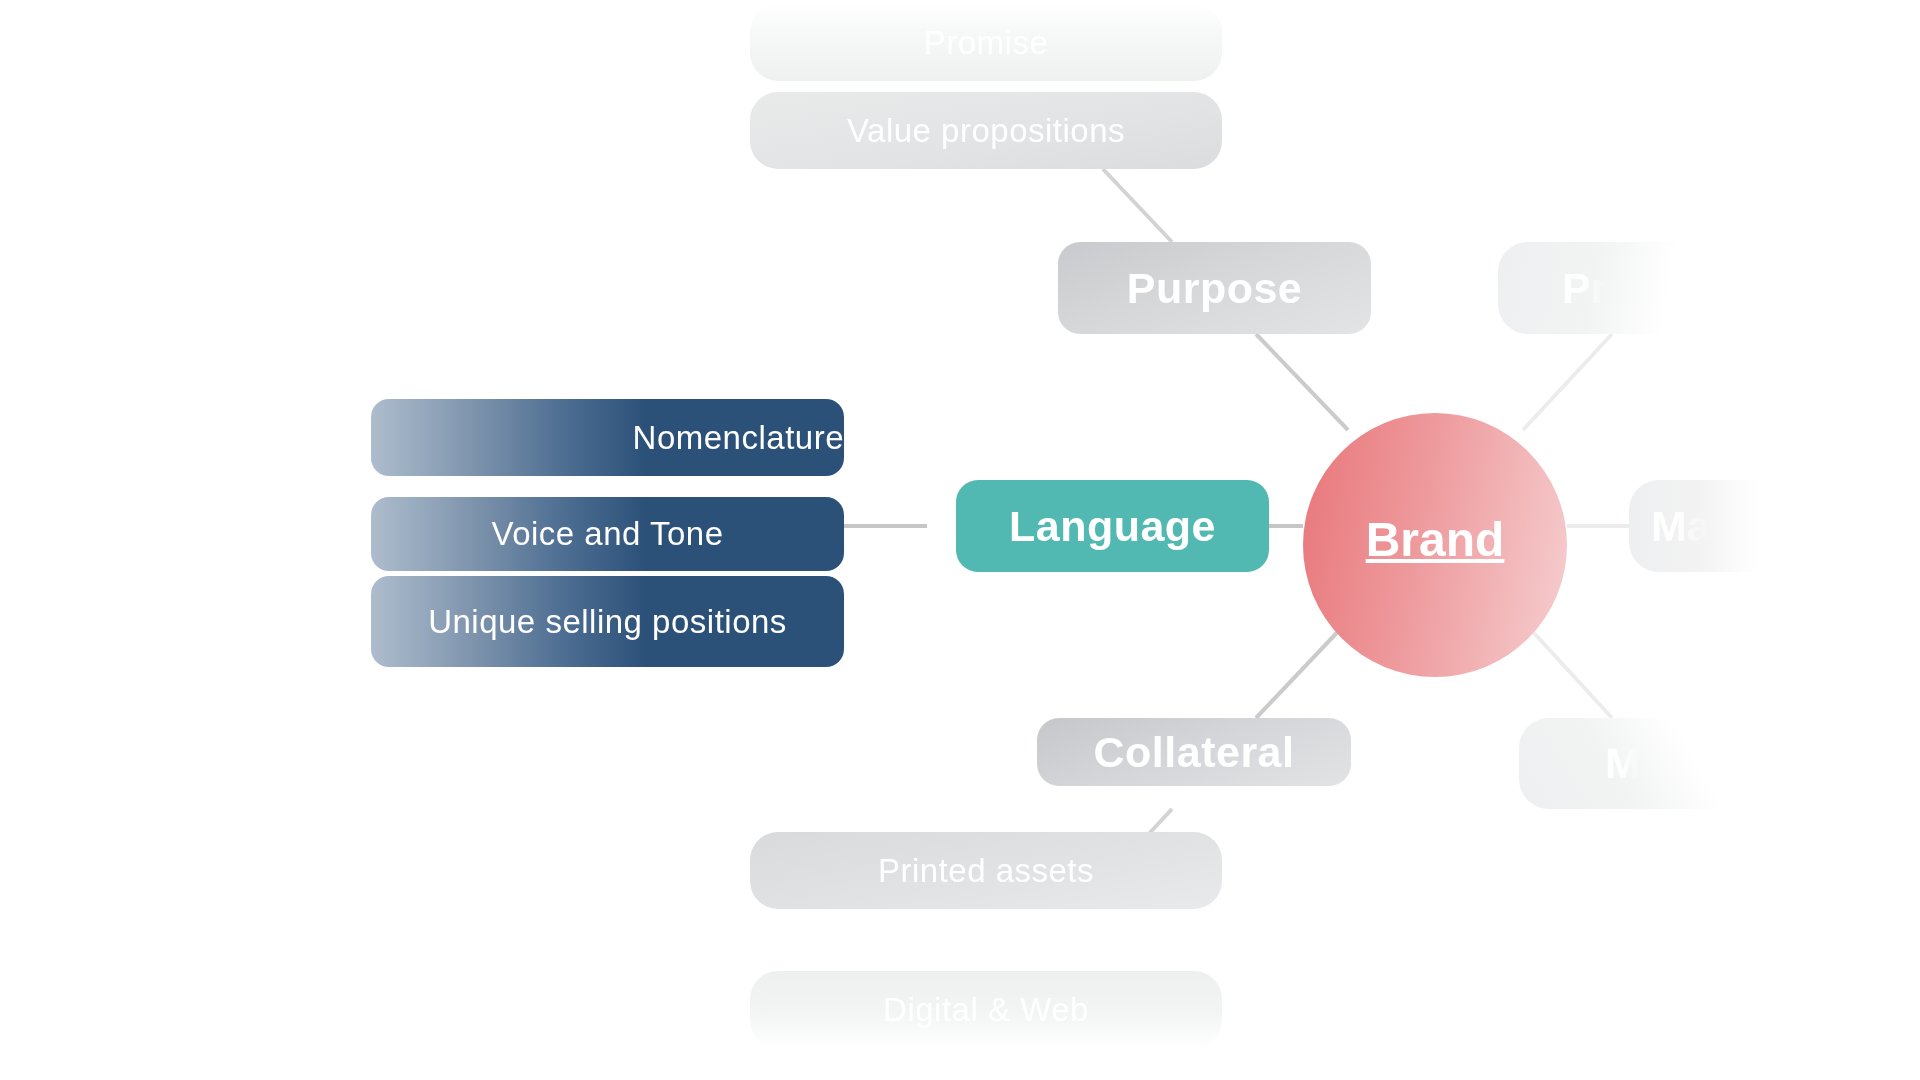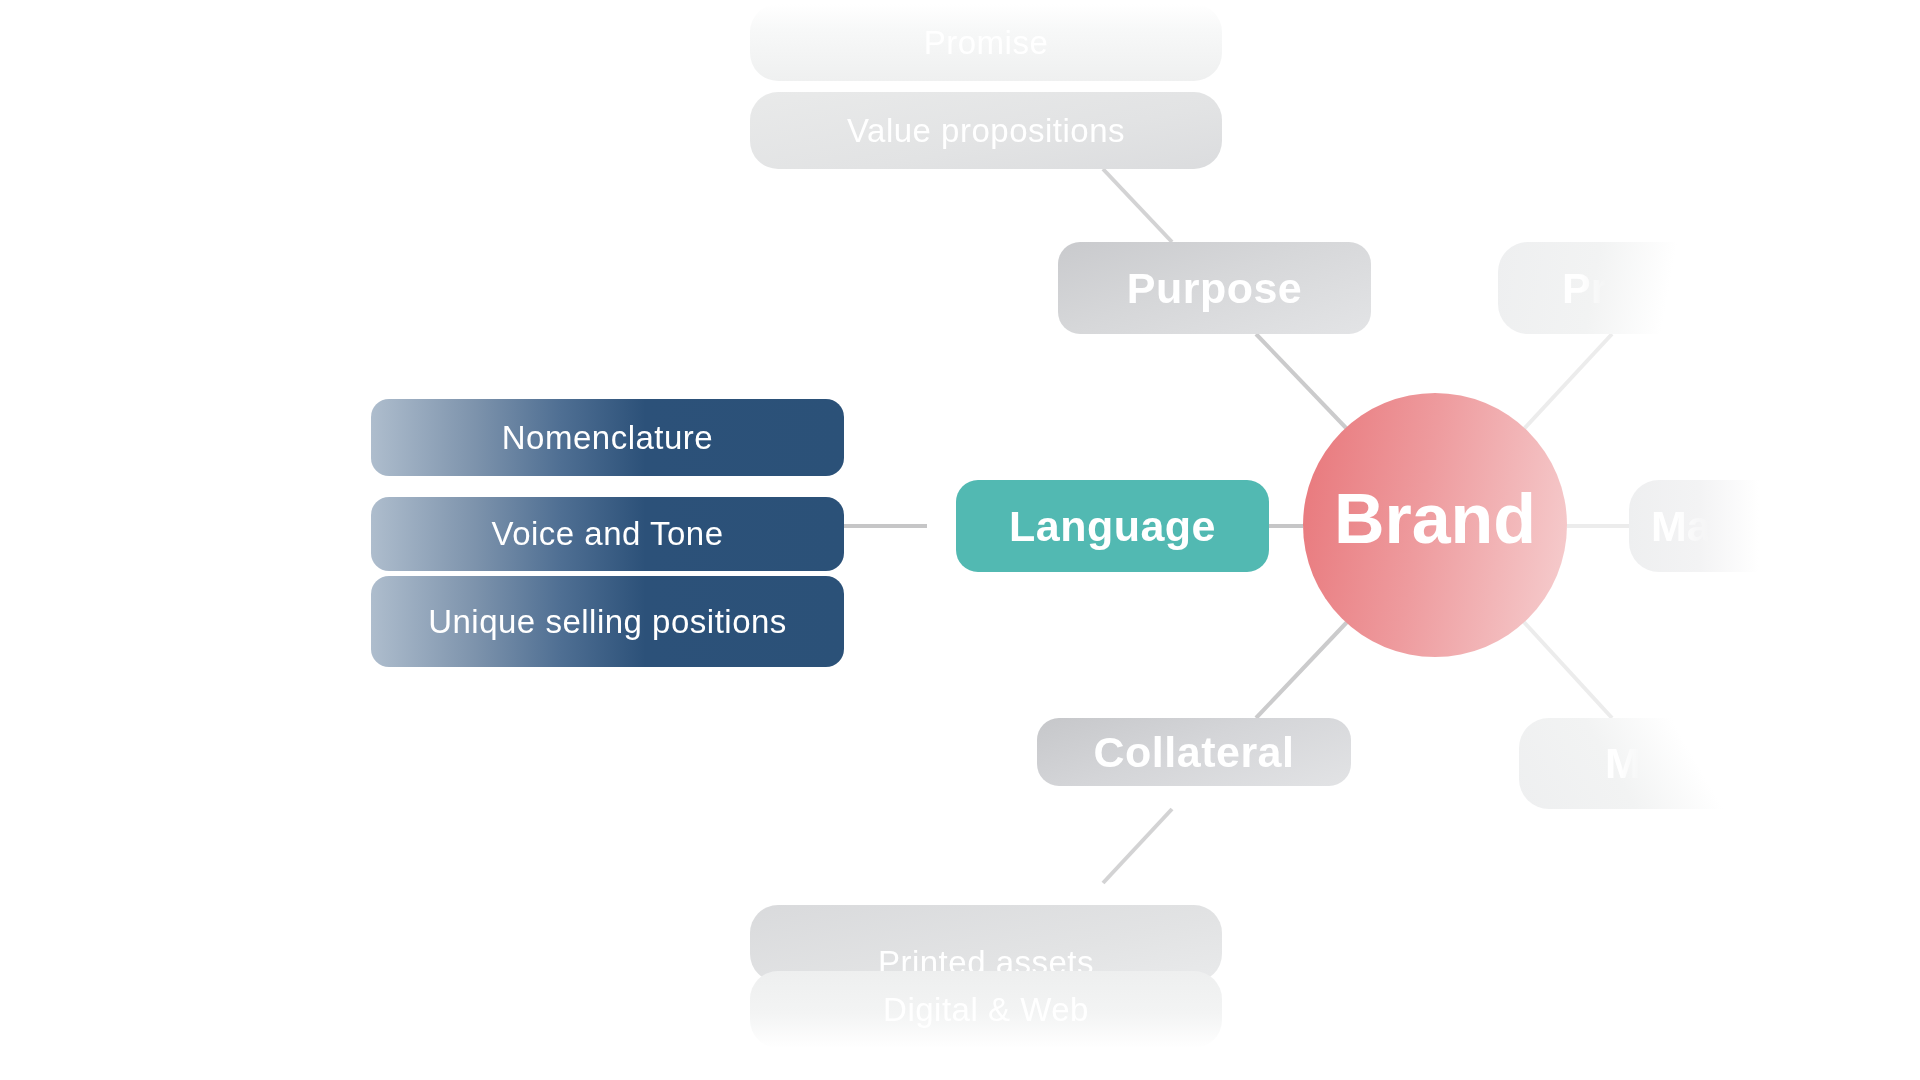--- a/index.html
+++ b/index.html
@@ -20,38 +20,38 @@
                background: linear-gradient(160deg, #c9cacd 0%, #d6d7d9 45%, #e3e4e6 100%); }
   #n-collateral { left: 1037px; top: 718px; width: 314px; height: 68px;
                   background: linear-gradient(160deg, #c6c7ca 0%, #d4d5d8 45%, #e2e3e5 100%); }
 
   
   .leaf.gray { width: 472px; height: 77px; left: 750px;
                background: linear-gradient(170deg, #d7d8da 0%, #e4e5e6 60%, #e9eaeb 100%); border-radius: 28px; }
   #n-promise { top: 4px; height: 77px;
                background: linear-gradient(180deg, rgba(255,255,255,1) 0%, #f7f8f8 35%, #eff0f0 100%); }
   #n-value { top: 92px; background: linear-gradient(170deg, #e9eaea 0%, #e2e3e4 60%, #dbdcde 100%); }
-  #n-printed { top: 905px; background: linear-gradient(170deg, #d9dadc 0%, #e2e3e4 60%, #e9eaeb 100%); align-items: flex-end; }
+  #n-printed { top: 832px; background: linear-gradient(170deg, #d9dadc 0%, #e2e3e4 60%, #e9eaeb 100%); }
   #n-digital { top: 971px; background: linear-gradient(180deg, #eeefef 0%, #f3f4f4 55%, rgba(255,255,255,1) 100%); }
 
   
   .faded { border-radius: 30px; font-size: 43px; font-weight: 700; justify-content: flex-start; }
   #n-pr { left: 1498px; top: 242px; width: 240px; height: 92px; padding-left: 64px;
           background: linear-gradient(100deg, #eeeff0 0%, #f2f3f3 40%, rgba(255,255,255,1) 70%); }
   #n-ma { left: 1629px; top: 480px; width: 200px; height: 92px; padding-left: 22px;
           background: linear-gradient(90deg, #eeeff0 0%, #f3f3f4 35%, rgba(255,255,255,1) 65%); }
   #n-m { left: 1519px; top: 718px; width: 240px; height: 91px; padding-left: 86px;
          background: linear-gradient(60deg, #eeeff0 0%, #f2f3f3 40%, rgba(255,255,255,1) 70%); }
   .faded .fade-text { -webkit-mask-image: linear-gradient(90deg, #000 0%, #000 40%, transparent 100%);
                       mask-image: linear-gradient(90deg, #000 0%, #000 40%, transparent 100%); }
 
   
-  #n-brand { left: 1303px; top: 393px; width: 264px; height: 264px; border-radius: 50%;
+  #n-brand { left: 1303px; top: 413px; width: 264px; height: 264px; border-radius: 50%;
              background: linear-gradient(100deg, #e8767a 0%, #ee9b9e 45%, #f6cfd0 100%);
-             font-size: 70px; font-weight: 700; justify-content: center; }
+             font-size: 48px; font-weight: 700; justify-content: center; text-decoration: underline; }
   #n-brand span { position: relative; top: -6px; }
 </style>
 </head>
 <body>
 
 <svg id="connectors" width="1920" height="1080" viewBox="0 0 1920 1080">
   <line x1="1103" y1="169" x2="1172" y2="242" stroke="#d3d3d4" stroke-width="4"></line>
   <line x1="1256" y1="334" x2="1348" y2="430" stroke="#cbcbcc" stroke-width="4"></line>
   <line x1="844" y1="526" x2="927" y2="526" stroke="#c6c6c7" stroke-width="4"></line>
   <line x1="1240" y1="526" x2="1303" y2="526" stroke="#c6c6c7" stroke-width="4"></line>
@@ -65,21 +65,21 @@
 <div id="n-promise" class="node leaf gray">
   <span>Promise</span>
 </div>
 <div id="n-value" class="node leaf gray">
   <span>Value propositions</span>
 </div>
 <div id="n-purpose" class="node branch">
   <span>Purpose</span>
 </div>
 
-<div class="node leaf active" style="left:371px; top:399px; width:473px; height:77px;">
+<div class="node leaf active" style="left:371px; top:399px; width:473px; height:77px;justify-content:flex-end;">
   <span>Nomenclature</span>
 </div>
 <div class="node leaf active" style="left:371px; top:497px; width:473px; height:74px;">
   <span>Voice and Tone</span>
 </div>
 <div class="node leaf active" style="left:371px; top:576px; width:473px; height:91px;">
   <span>Unique selling positions</span>
 </div>
 <div id="n-language" class="node branch">
   <span>Language</span>

